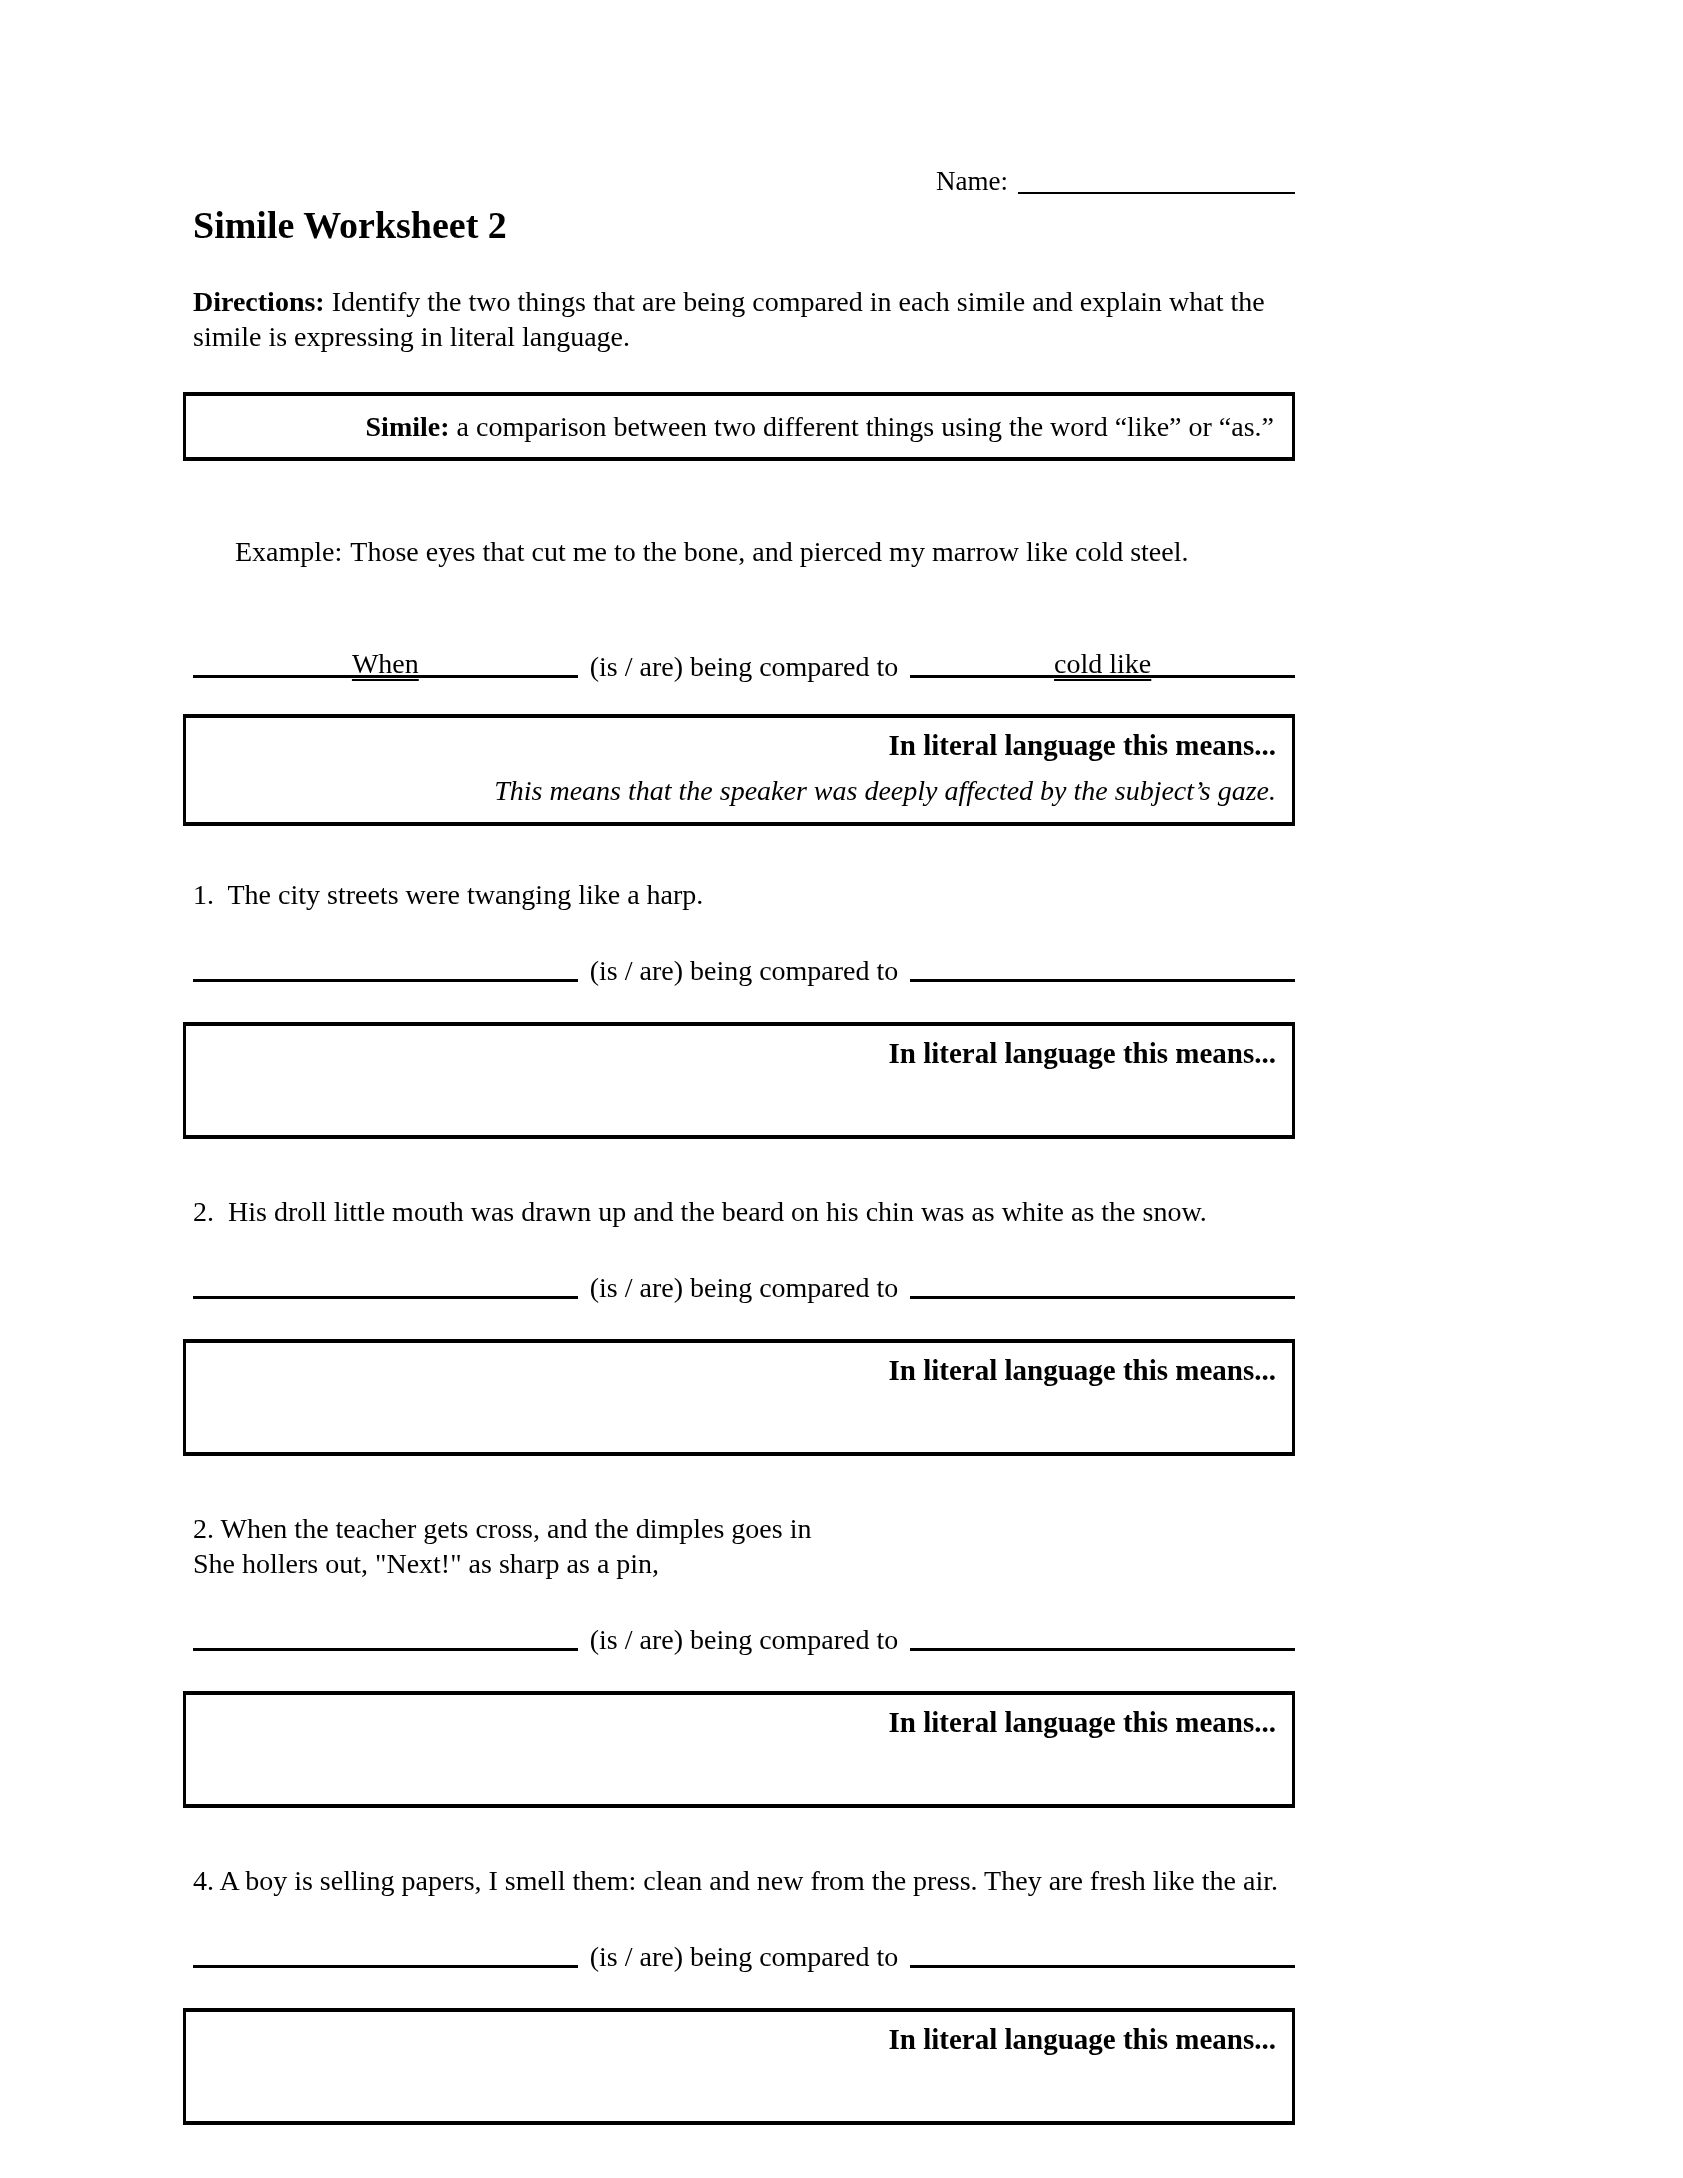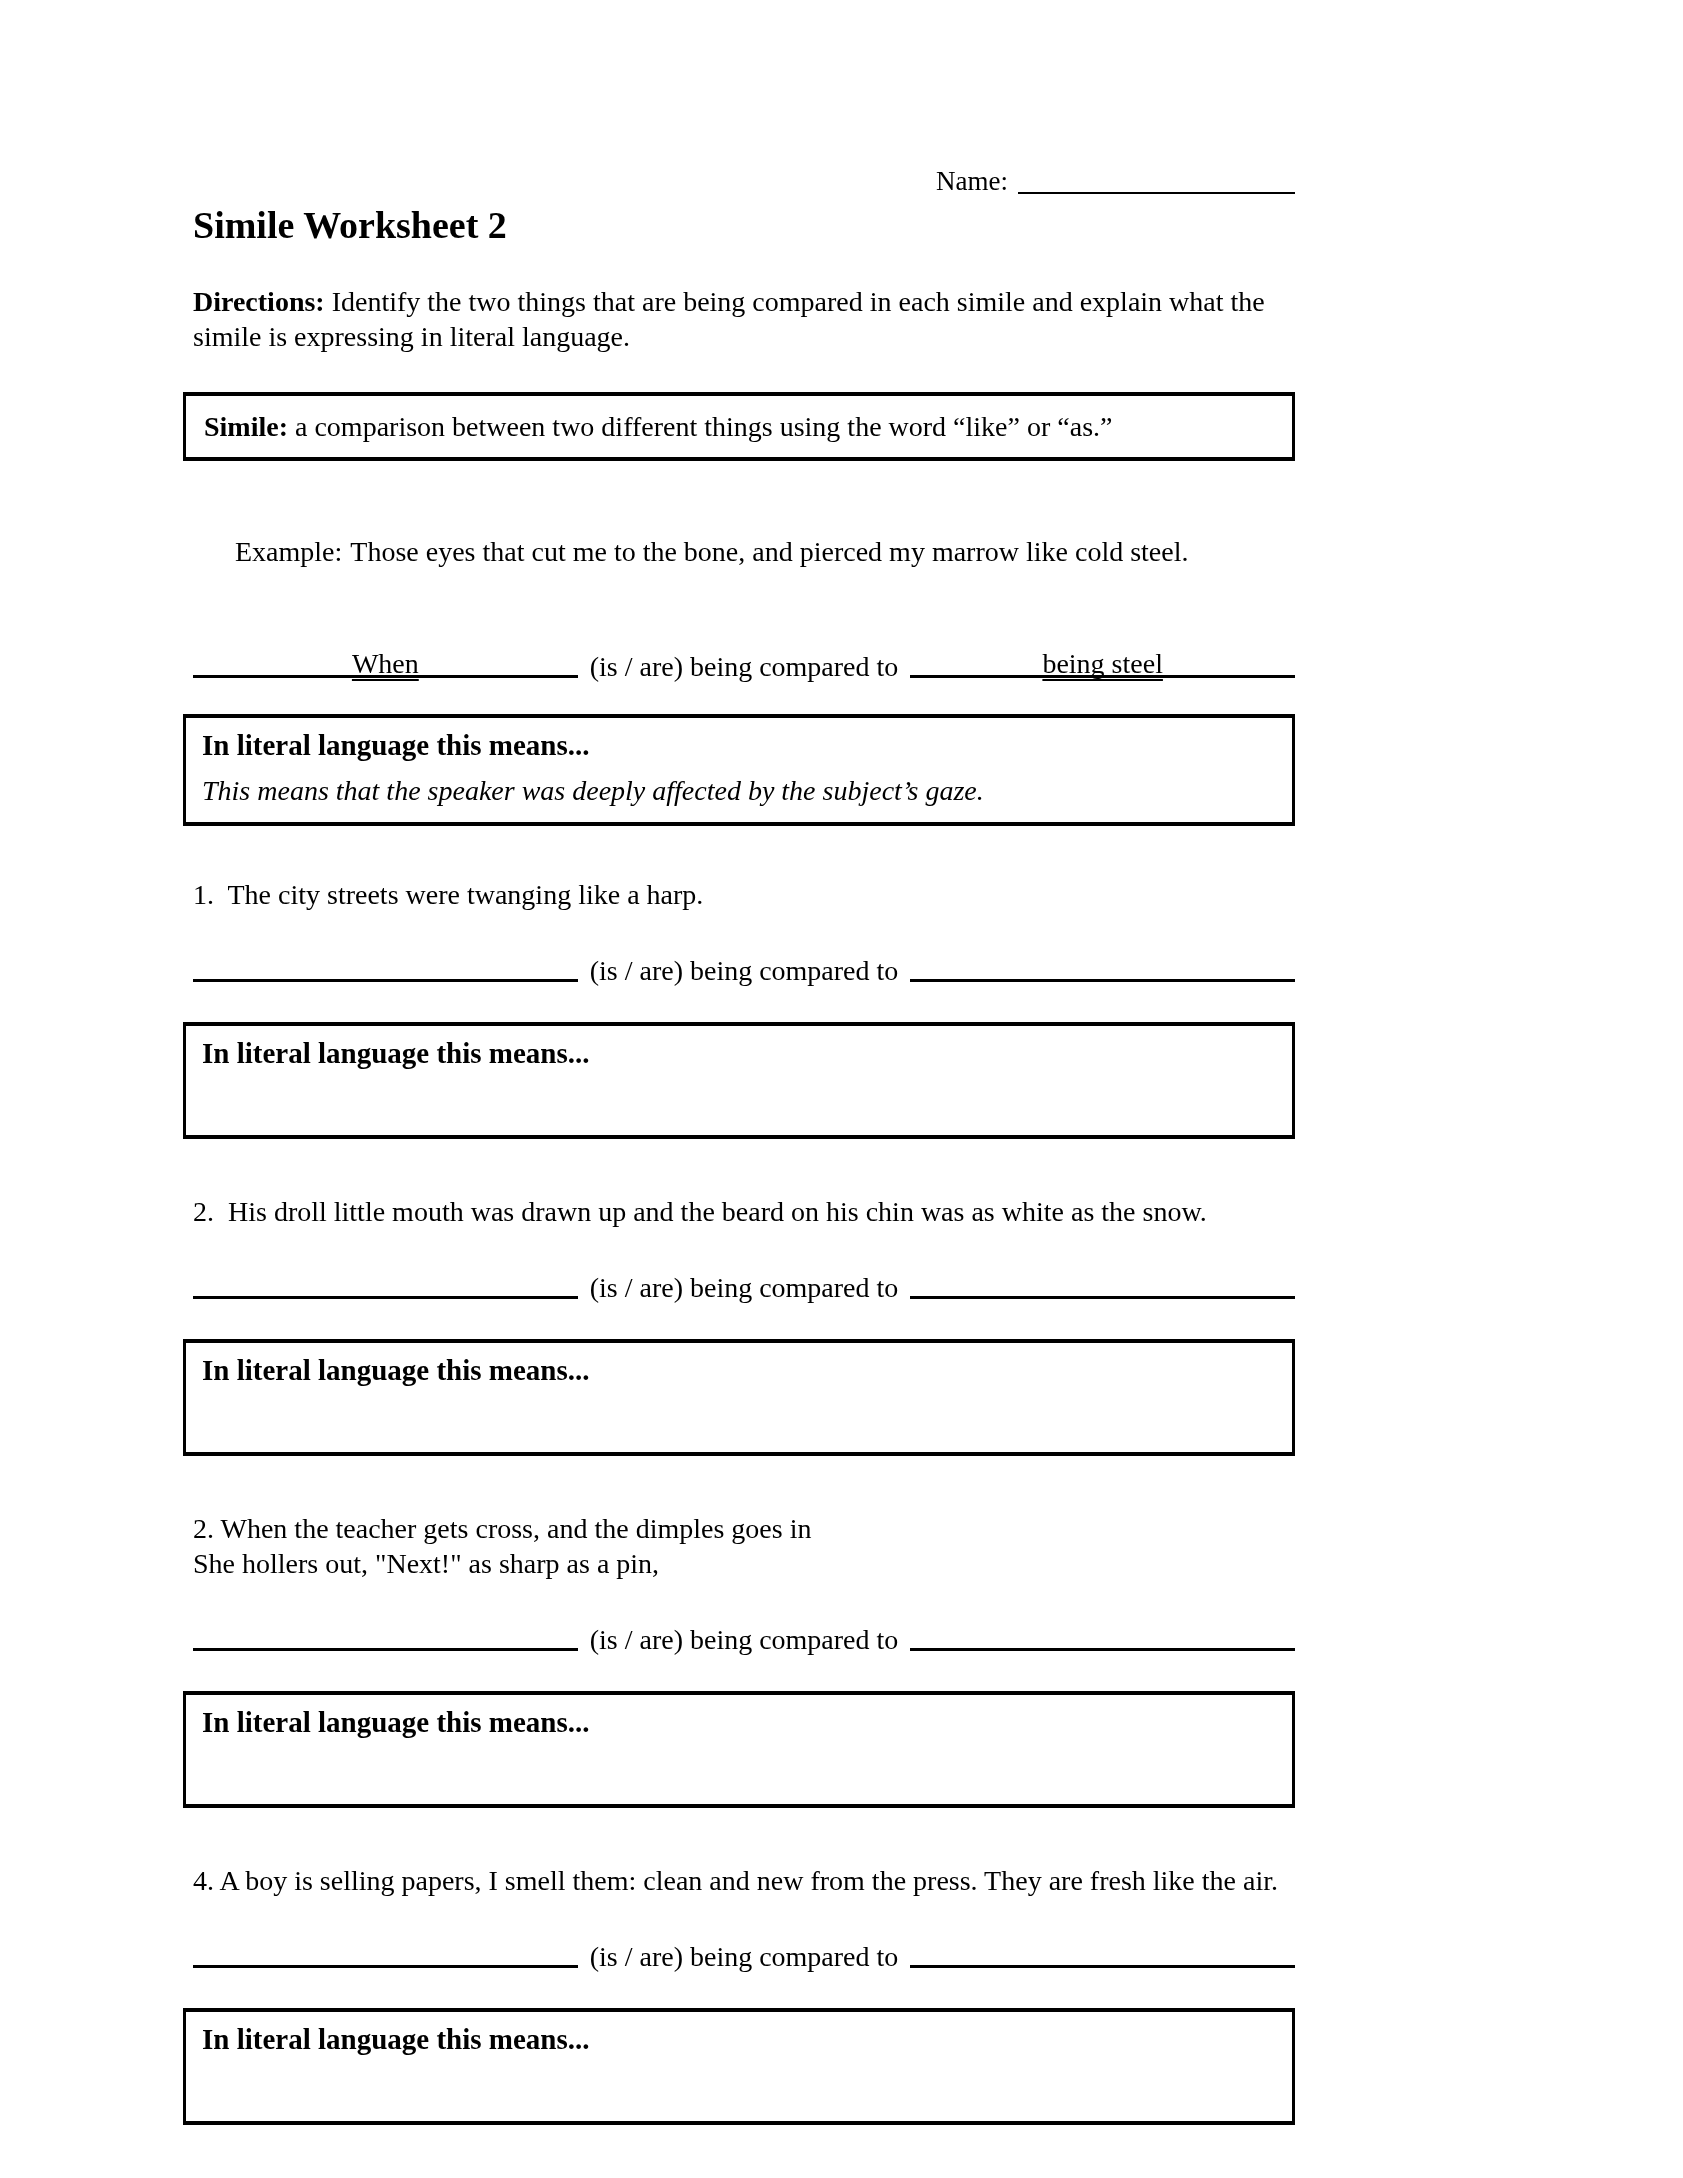--- a/index.html
+++ b/index.html
@@ -34,20 +34,21 @@
   
   .directions { margin: 0 0 38px 0; line-height: 1.25; max-width: 1228px; }
 
   
   .box {
     border: 3px solid #000;
     border-top-width: 4px;
     border-bottom-width: 4px;
     margin-left: -10px;
     box-sizing: border-box;
+    text-align: right;
   }
   .def-box { padding: 13px 18px; margin-bottom: 38px; line-height: 1.25; }
 
   .sentence { margin: 0 0 34px 0; line-height: 1.25; white-space: pre-wrap; }
   .sentence .after-label { margin-left: 8px; }
   .sentence-line { margin: 0; line-height: 1.25; white-space: pre-wrap; }
 
   
   .answer-row {
     display: flex;
@@ -117,21 +118,21 @@
   <section class="example">
     <p class="sentence">
       <span>Example:</span><span class="after-label">Those eyes that cut me to the bone, and pierced my marrow like cold steel.</span>
     </p>
     <div class="answer-row">
       <span class="blank">
         <span class="filled">When</span>
       </span>
       <span class="connector">(is / are) being compared to</span>
       <span class="blank">
-        <span class="filled">being steel</span>
+        <span class="filled">cold like</span>
       </span>
     </div>
     <div class="box literal-box">
       <div class="literal-label">In literal language this means...</div>
       <div class="literal-answer">This means that the speaker was deeply affected by the subject’s gaze.</div>
     </div>
   </section>
 
   <section class="question">
     <p class="sentence">1.  The city streets were twanging like a harp.</p>

